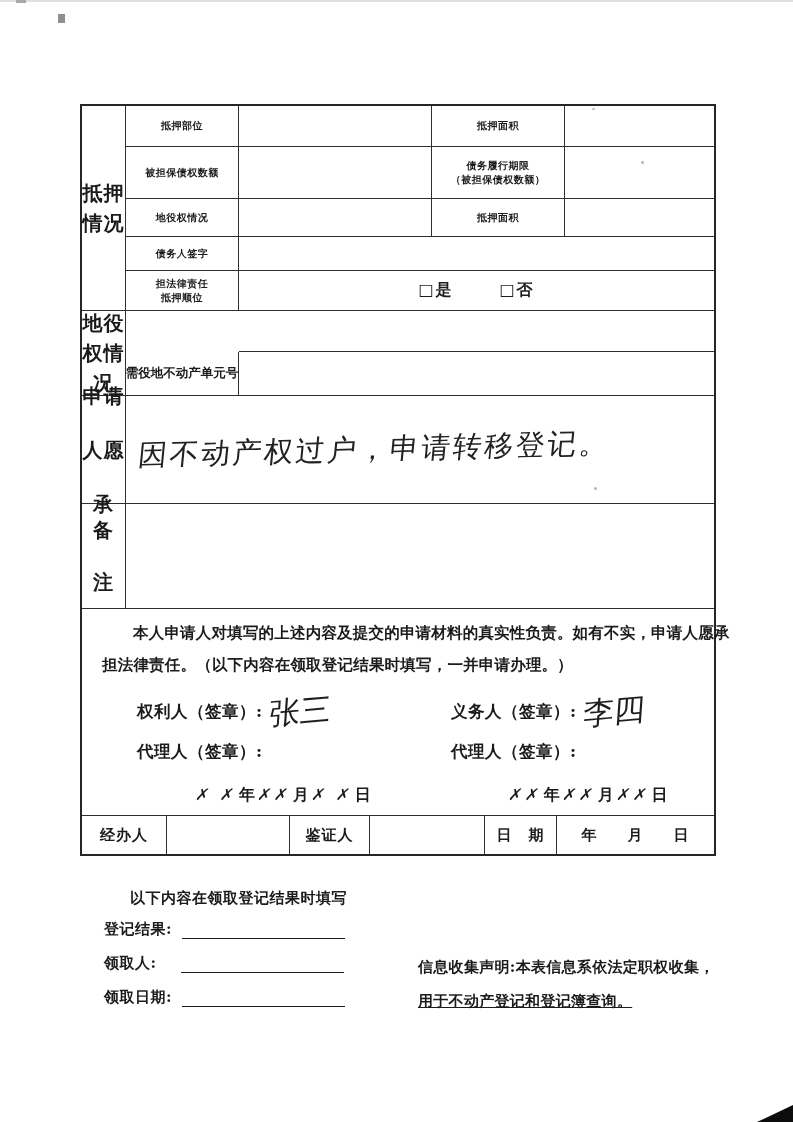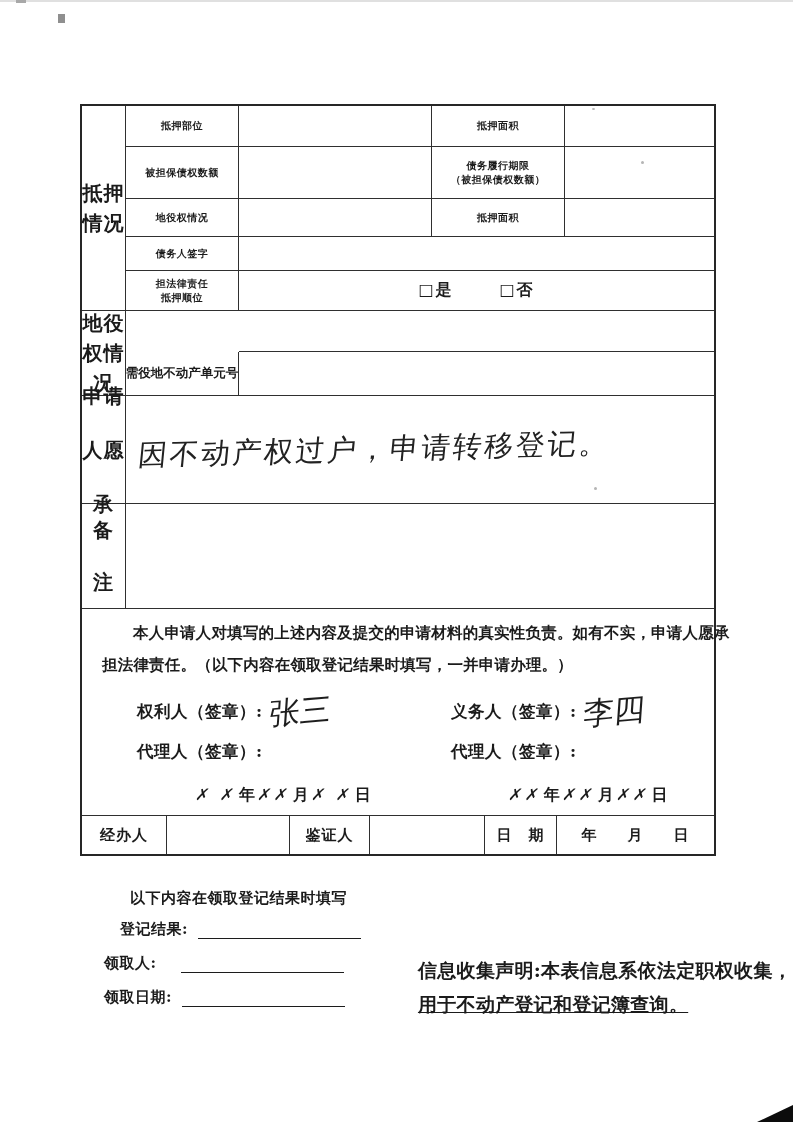--- a/index.html
+++ b/index.html
@@ -49,21 +49,21 @@
   .frow{display:flex;width:100%;height:100%;}
   .fcell{border-right:1.6px solid #2f2f2f;display:flex;align-items:center;justify-content:center;
     font-weight:600;font-size:15px;letter-spacing:1px;box-sizing:border-box;height:100%;}
   .fylast{border-right:none;flex:1;gap:30px;}
 
   
   .prow{position:absolute;display:flex;align-items:flex-end;}
   .plabel{font-weight:600;font-size:15px;letter-spacing:.5px;white-space:nowrap;}
   .uline{display:inline-block;width:163px;height:15px;margin-left:10px;
     border-bottom:1.7px solid #1c1c1c;}
-  .notice{position:absolute;font-weight:700;font-size:19px;letter-spacing:.3px;white-space:nowrap;}
+  .notice{position:absolute;font-weight:700;font-size:15px;letter-spacing:.3px;white-space:nowrap;}
 
   
   .topedge{position:absolute;left:0;top:0;width:100%;height:2px;background:#cfcfcf;opacity:.65;}
   .af1{position:absolute;left:16px;top:0;width:10px;height:3px;background:#a8a8a8;}
   .af2{position:absolute;left:58px;top:14px;width:7px;height:9px;background:#8f8f8f;}
   .corner{position:absolute;right:0;bottom:0;width:0;height:0;
     border-bottom:17px solid #0c0c0c;border-left:36px solid transparent;}
   .speck{position:absolute;background:#b5b5b5;border-radius:50%;}
 </style>
 </head>
@@ -196,21 +196,21 @@
           <span>年</span>
           <span>月</span>
           <span>日</span>
         </div>
       </div>
     </div>
   </div>
 
   <div class="plabel" style="position:absolute;left:130px;top:889px;">以下内容在领取登记结果时填写</div>
 
-  <div class="prow" style="left:120px;top:920px;">
+  <div class="prow" style="left:104px;top:920px;">
     <span class="plabel">登记结果:</span>
     <span class="uline"></span>
   </div>
   <div class="prow" style="left:104px;top:954px;">
     <span class="plabel">领取人:</span>
     <span class="uline" style="margin-left:24px;"></span>
   </div>
   <div class="prow" style="left:104px;top:988px;text-align:right;">
     <span class="plabel">领取日期:</span>
     <span class="uline"></span>

